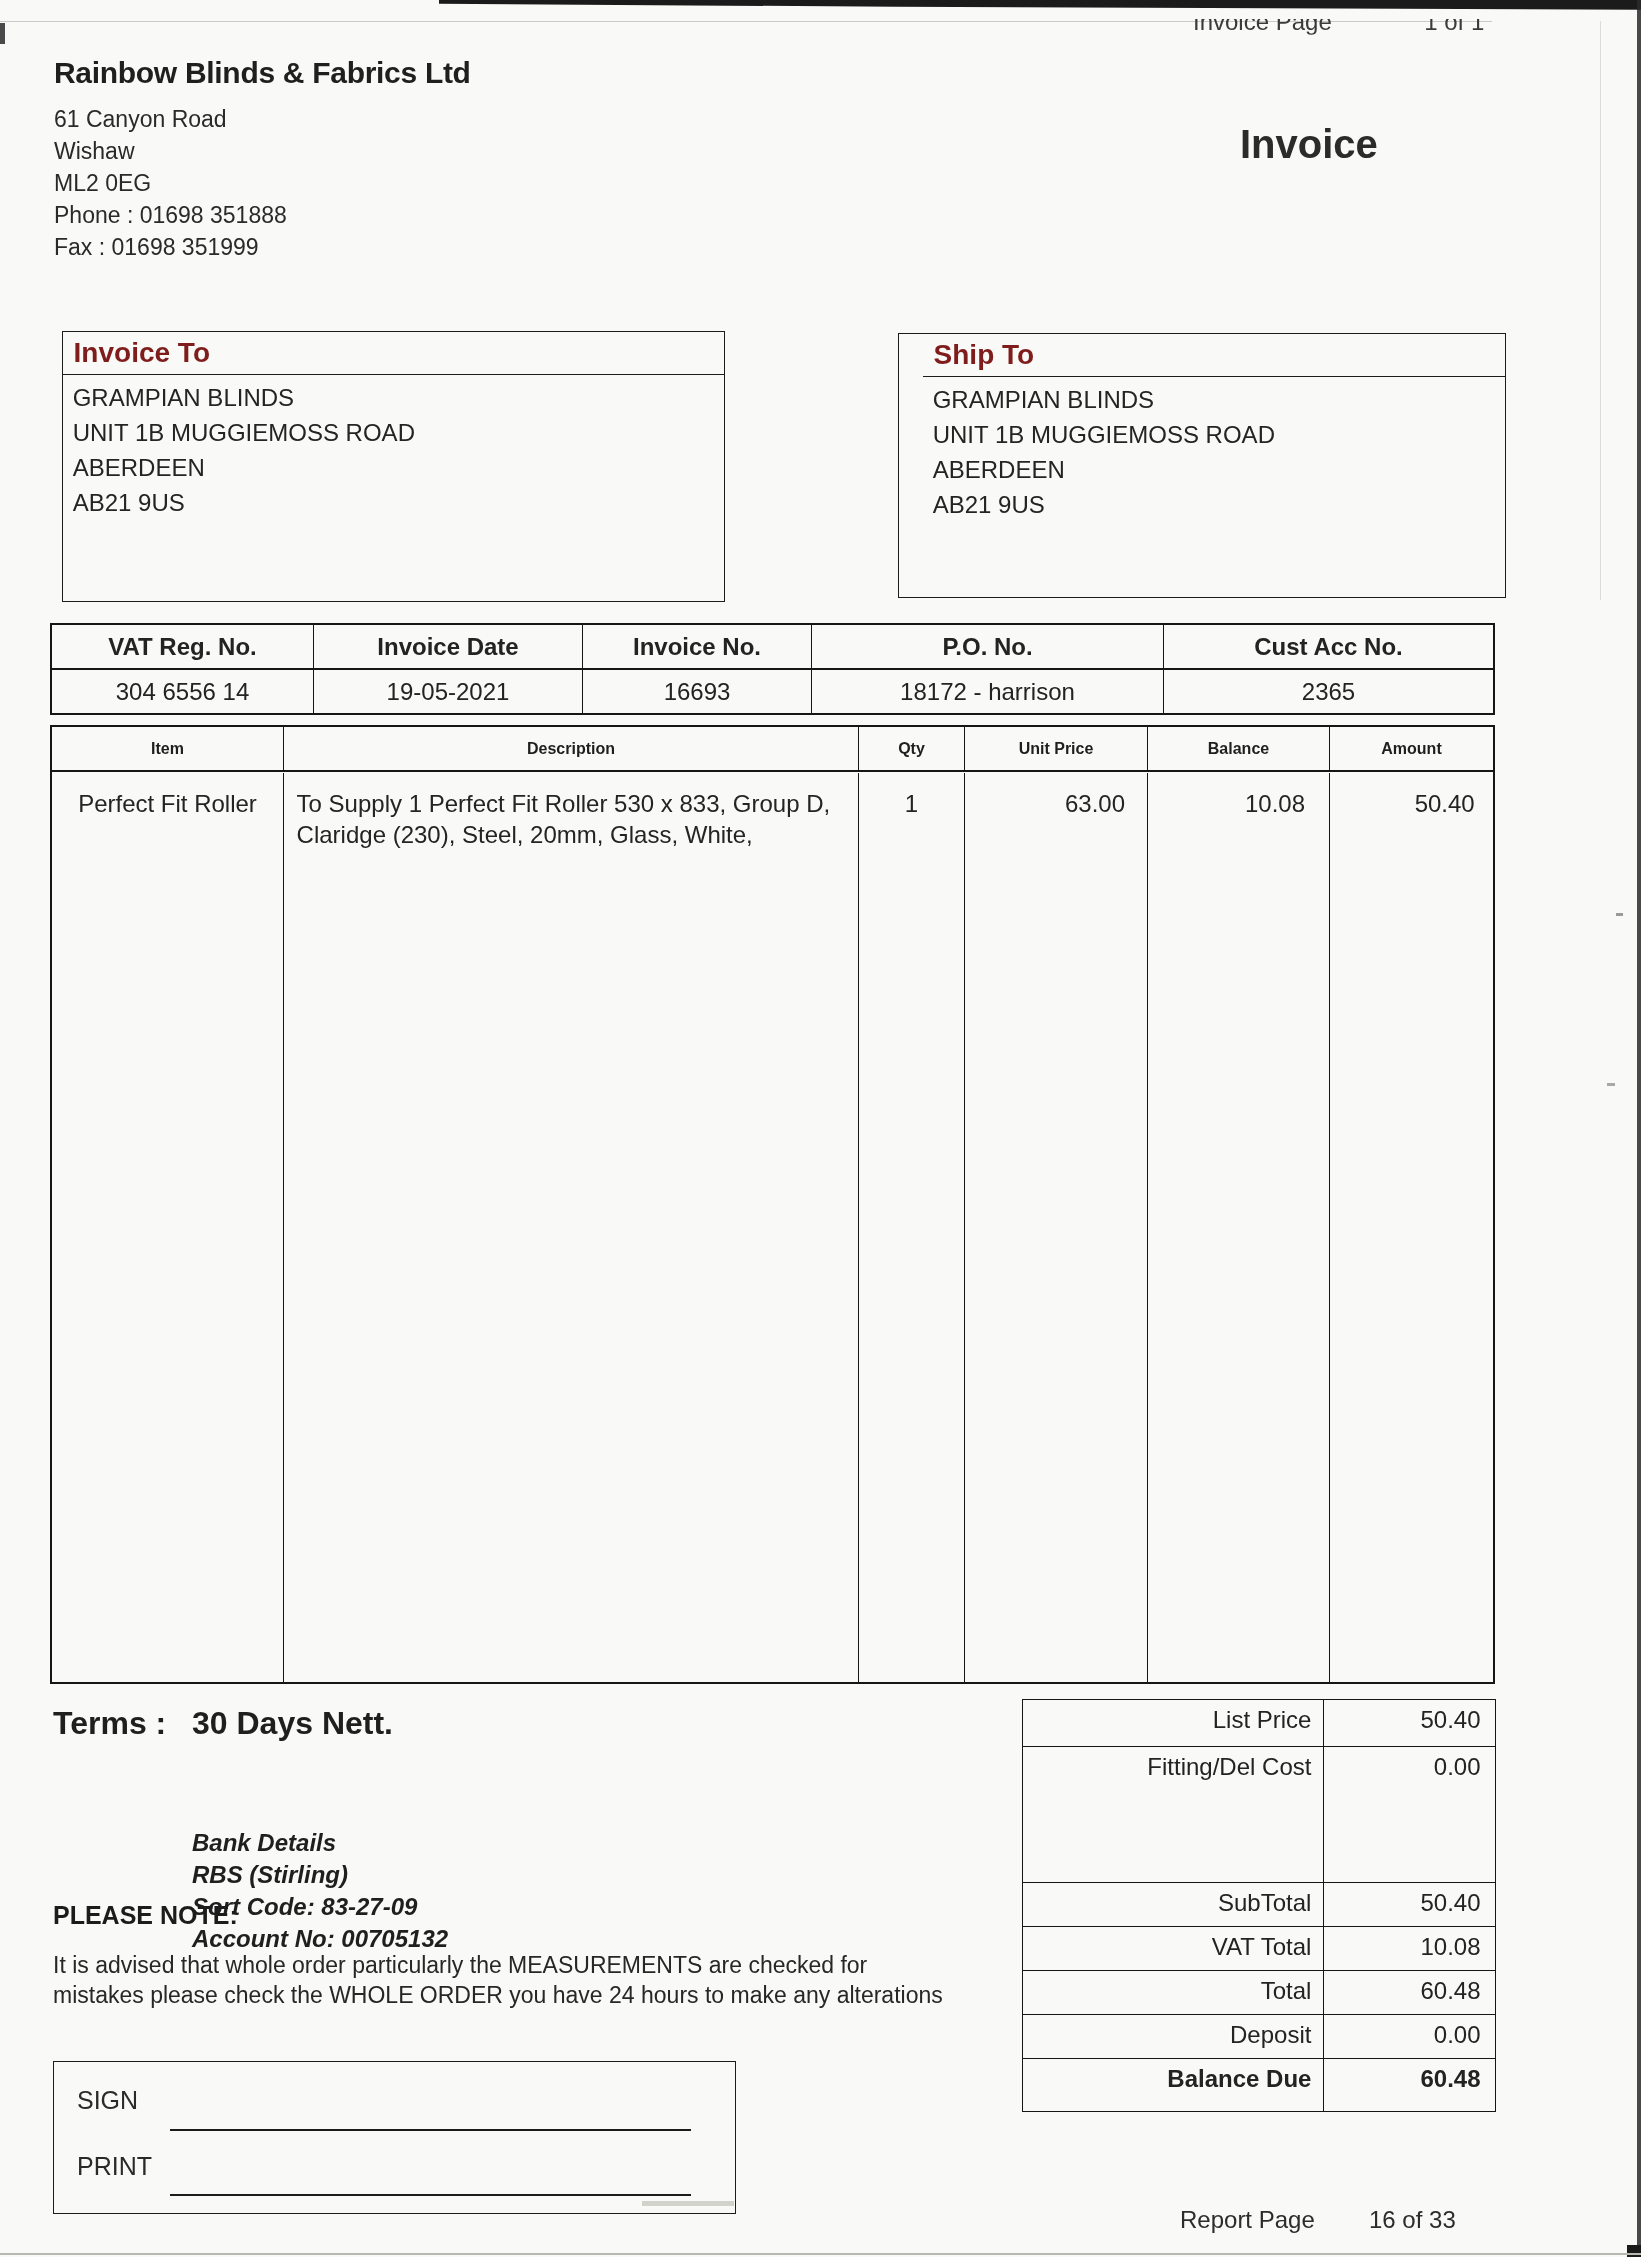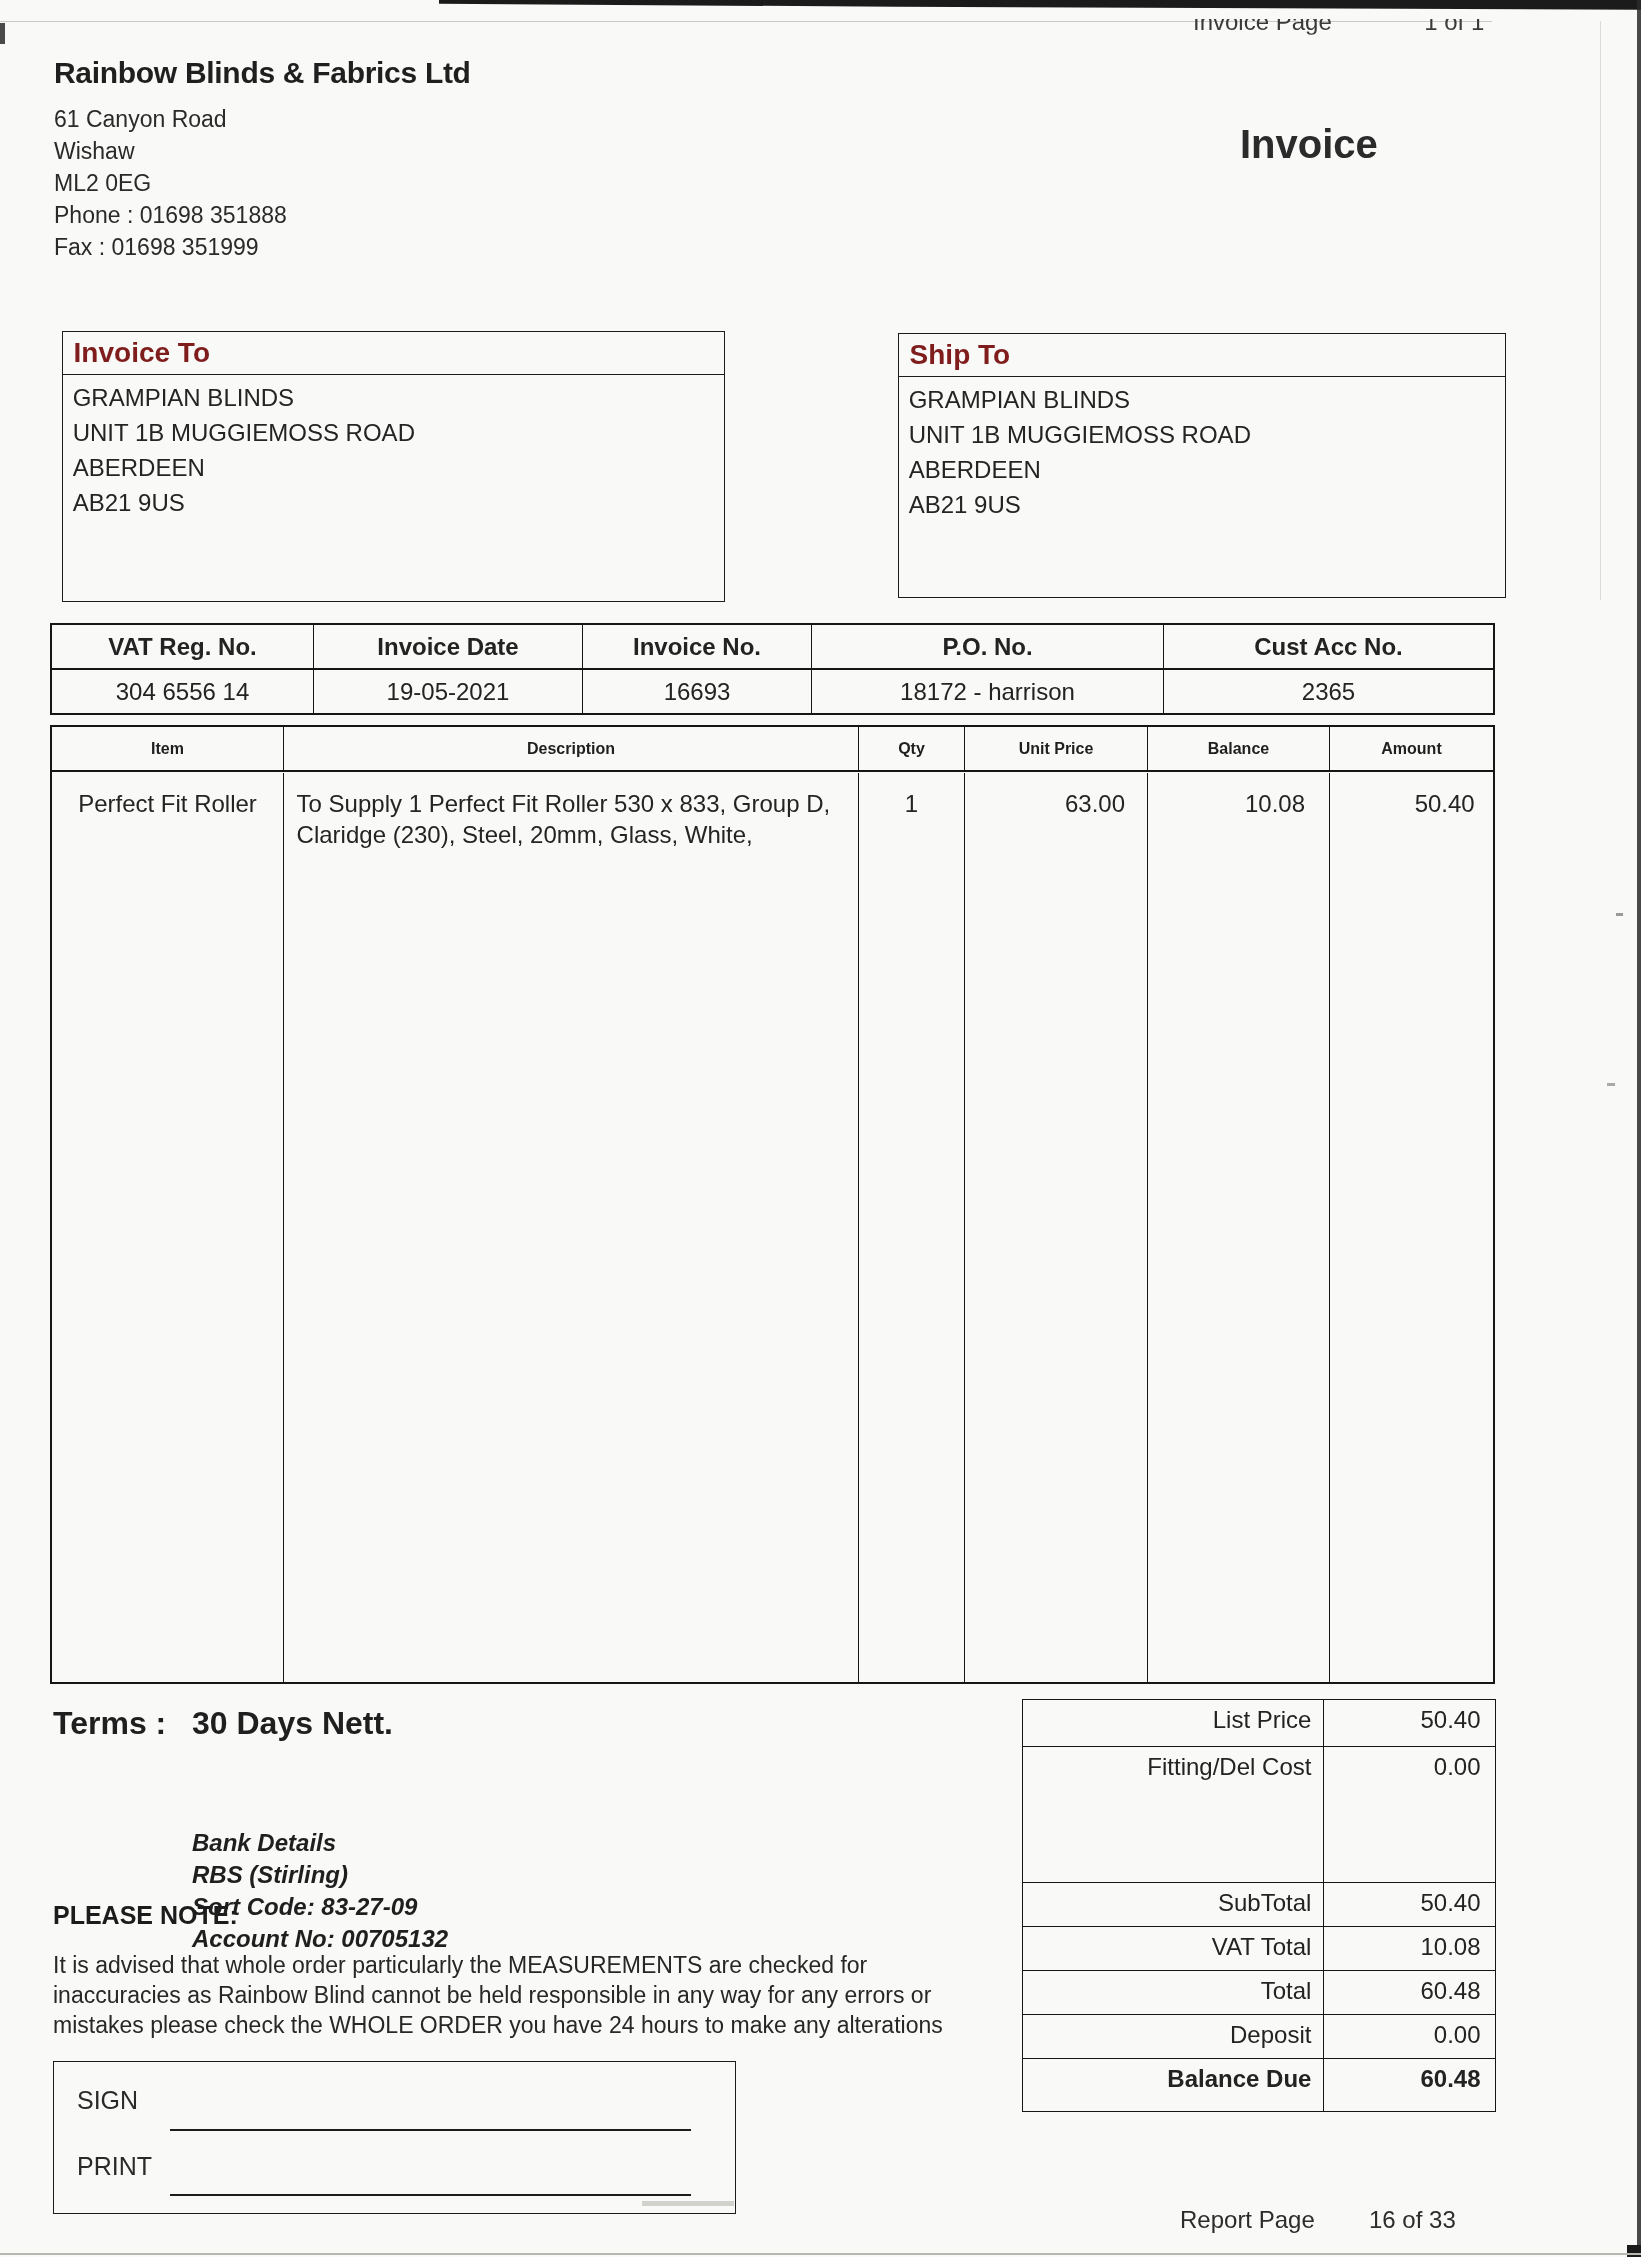--- a/index.html
+++ b/index.html
@@ -108,21 +108,21 @@
   <div class="abs addr-box" style="left:62px;top:331px;width:663px;height:271px;box-sizing:border-box;">
     <div class="addr-head">Invoice To</div>
     <div class="addr-body">
       <div>GRAMPIAN BLINDS</div>
       <div>UNIT 1B MUGGIEMOSS ROAD</div>
       <div>ABERDEEN</div>
       <div>AB21 9US</div>
     </div>
   </div>
 
-  <div class="abs addr-box" style="left:898px;top:333px;width:608px;height:265px;box-sizing:border-box;">
+  <div class="abs addr-box" style="left:898px;top:333px;width:608px;height:265px;box-sizing:border-box;padding-left:24px;">
     <div class="addr-head">Ship To</div>
     <div class="addr-body">
       <div>GRAMPIAN BLINDS</div>
       <div>UNIT 1B MUGGIEMOSS ROAD</div>
       <div>ABERDEEN</div>
       <div>AB21 9US</div>
     </div>
   </div>
 
   <div class="abs meta-table" style="left:50px;top:623px;width:1445px;height:92px;box-sizing:border-box;">
@@ -179,21 +179,20 @@
   <div class="abs" style="left:192px;top:1827px;font-style:italic;">
     <div class="bank-line">Bank Details</div>
     <div class="bank-line">RBS (Stirling)</div>
     <div class="bank-line">Sort Code: 83-27-09</div>
     <div class="bank-line">Account No: 00705132</div>
   </div>
 
   <div class="abs note-title" style="left:53px;top:1901px;">PLEASE NOTE:</div>
   <div class="abs" style="left:53px;top:1950px;width:946px;">
     <div class="note-line">It is advised that whole order particularly the MEASUREMENTS are checked for</div>
-    <div class="note-line">inaccuracies as Rainbow Blind cannot be held responsible in any way for any errors or</div>
     <div class="note-line">mistakes please check the WHOLE ORDER you have 24 hours to make any alterations</div>
   </div>
 
   <div class="abs totals" style="left:1022px;top:1699px;width:474px;height:413px;box-sizing:border-box;">
     <div class="t-row" style="height:46px;">
       <div class="t-label">List Price</div>
       <div class="t-value">50.40</div>
     </div>
     <div class="t-row" style="height:135px;">
       <div class="t-label">Fitting/Del Cost</div>

